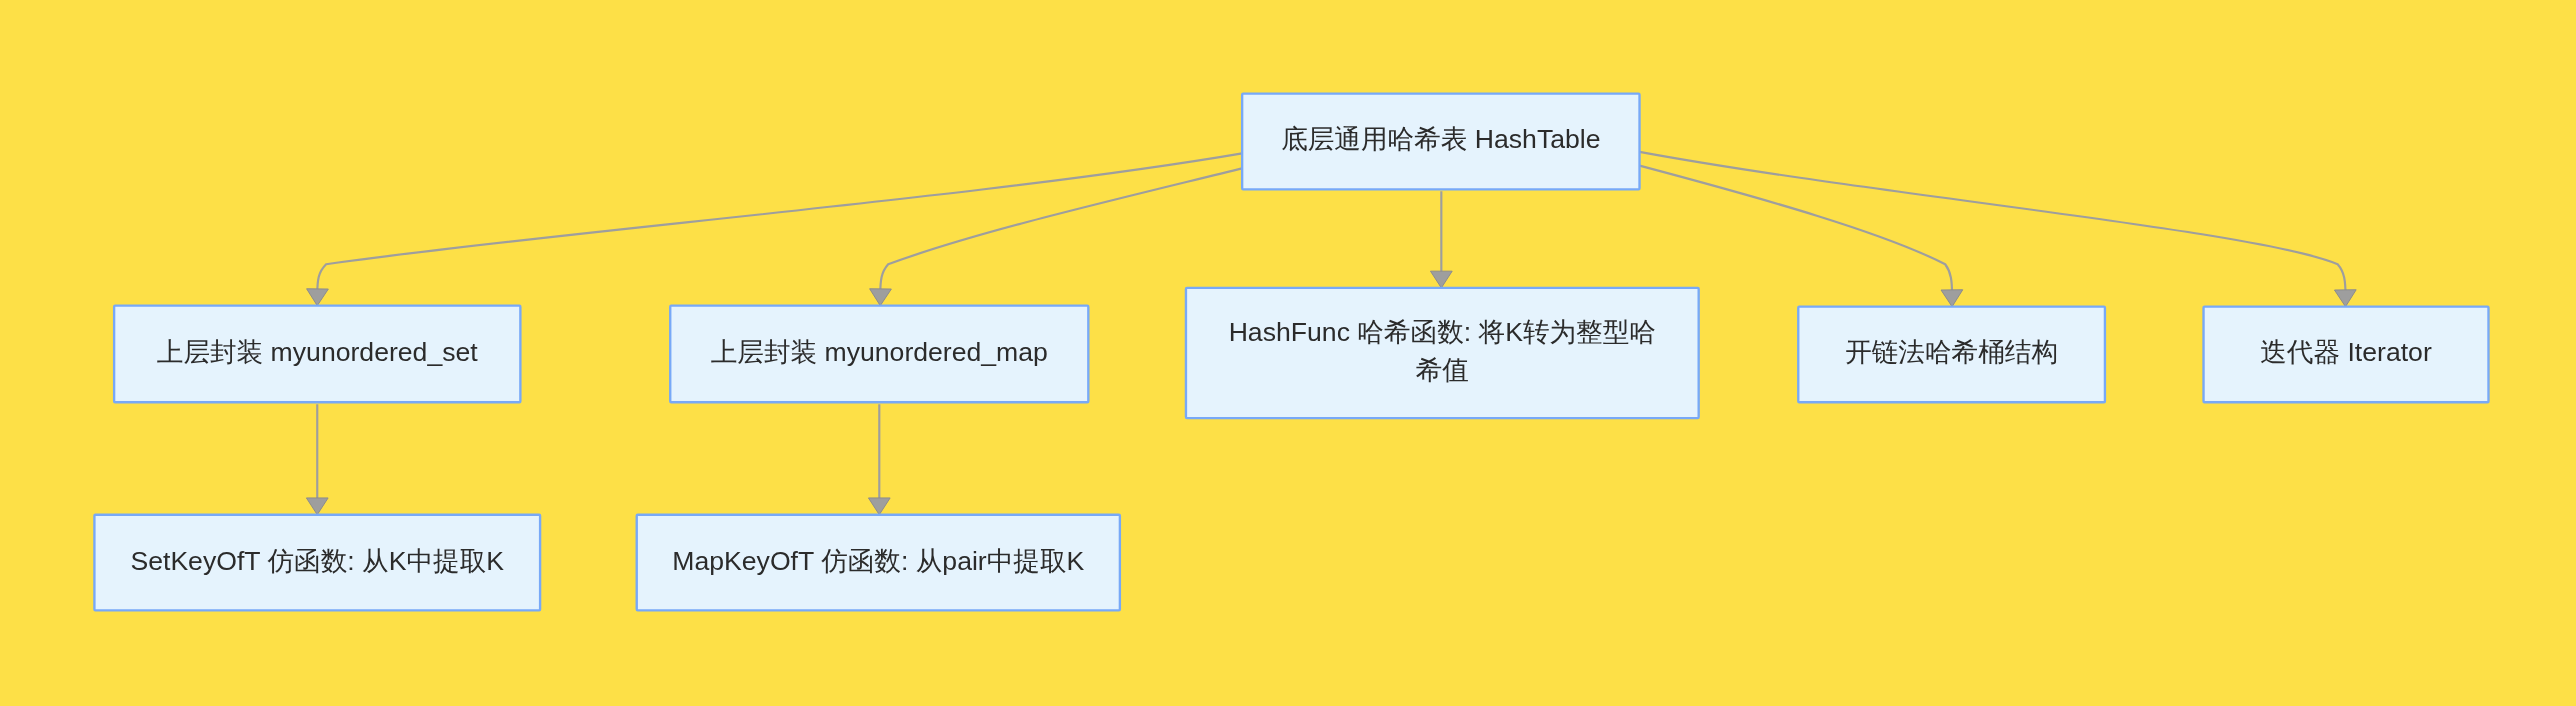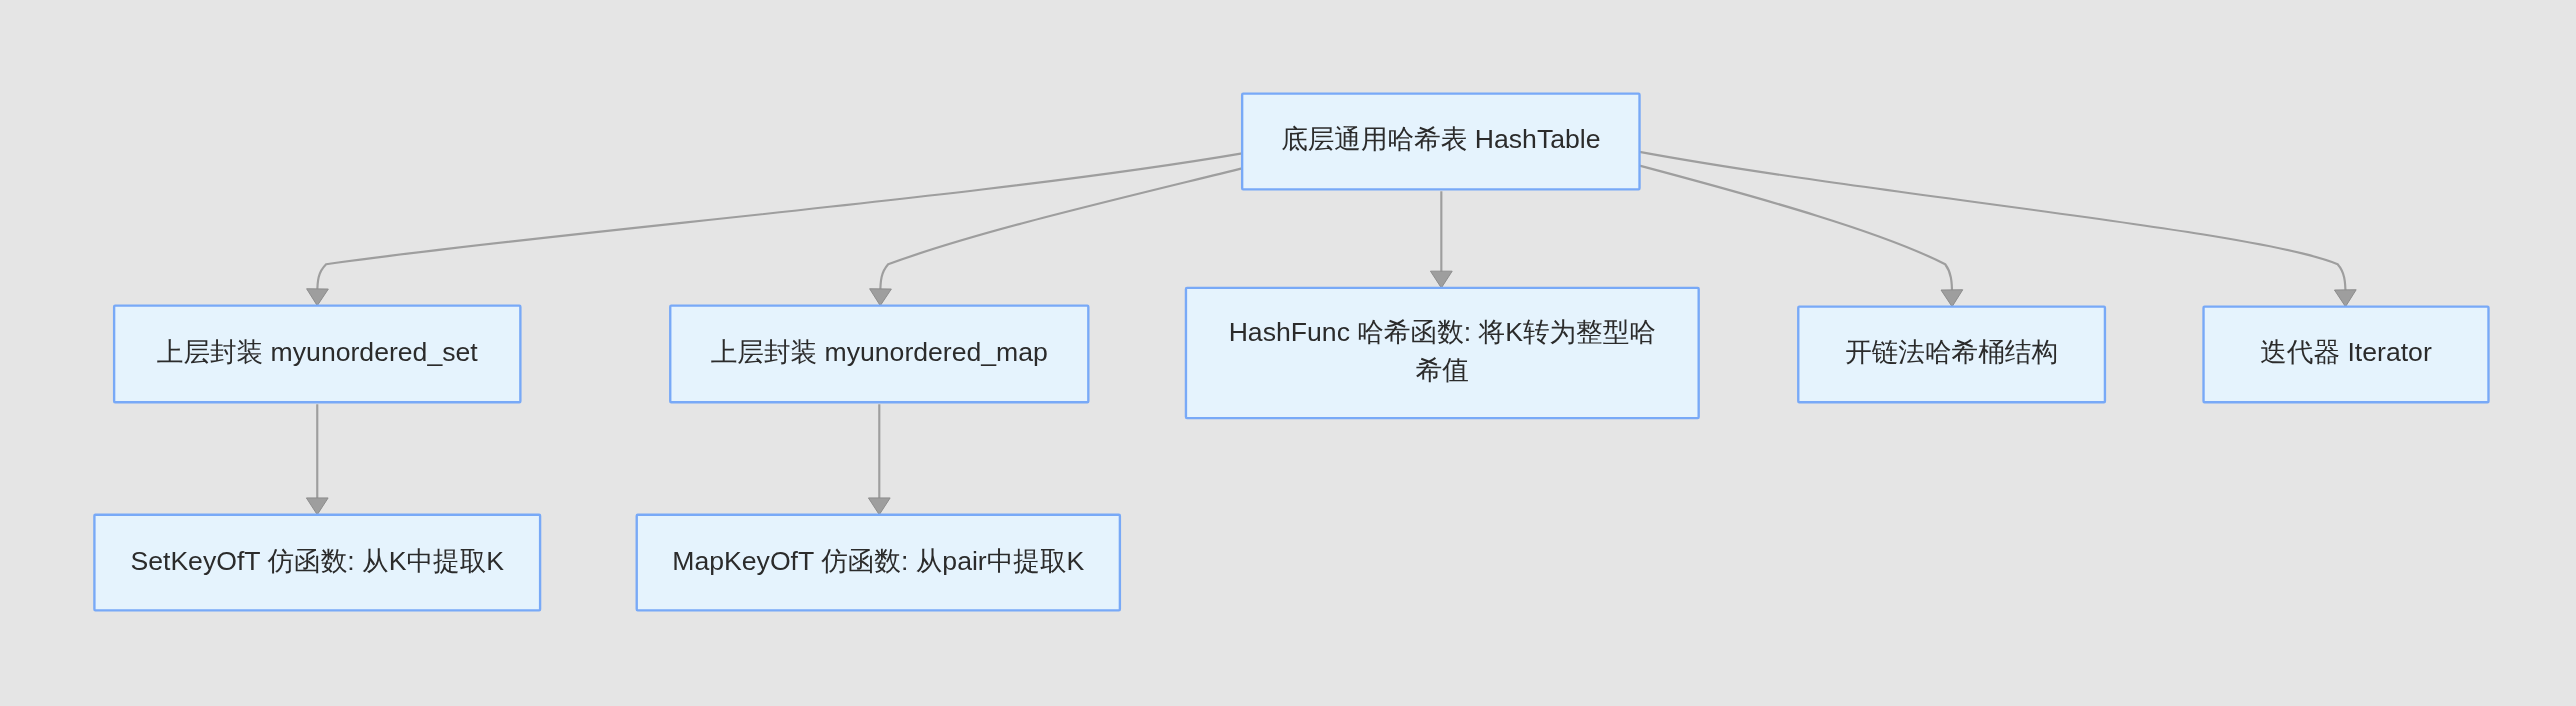--- a/index.html
+++ b/index.html
@@ -7,21 +7,21 @@
     padding: 0;
     background: #ffffff;
   }
   body {
     font-family: "Liberation Sans", "DejaVu Sans", sans-serif;
   }
   #diagram-canvas {
     position: relative;
     width: 2576px;
     height: 706px;
-    background: #e5e5e5;
+    background: #fde047;
     overflow: hidden;
   }
   #flow-svg {
     position: absolute;
     left: 0;
     top: 0;
     width: 2576px;
     height: 706px;
   }
   .edge-path {

